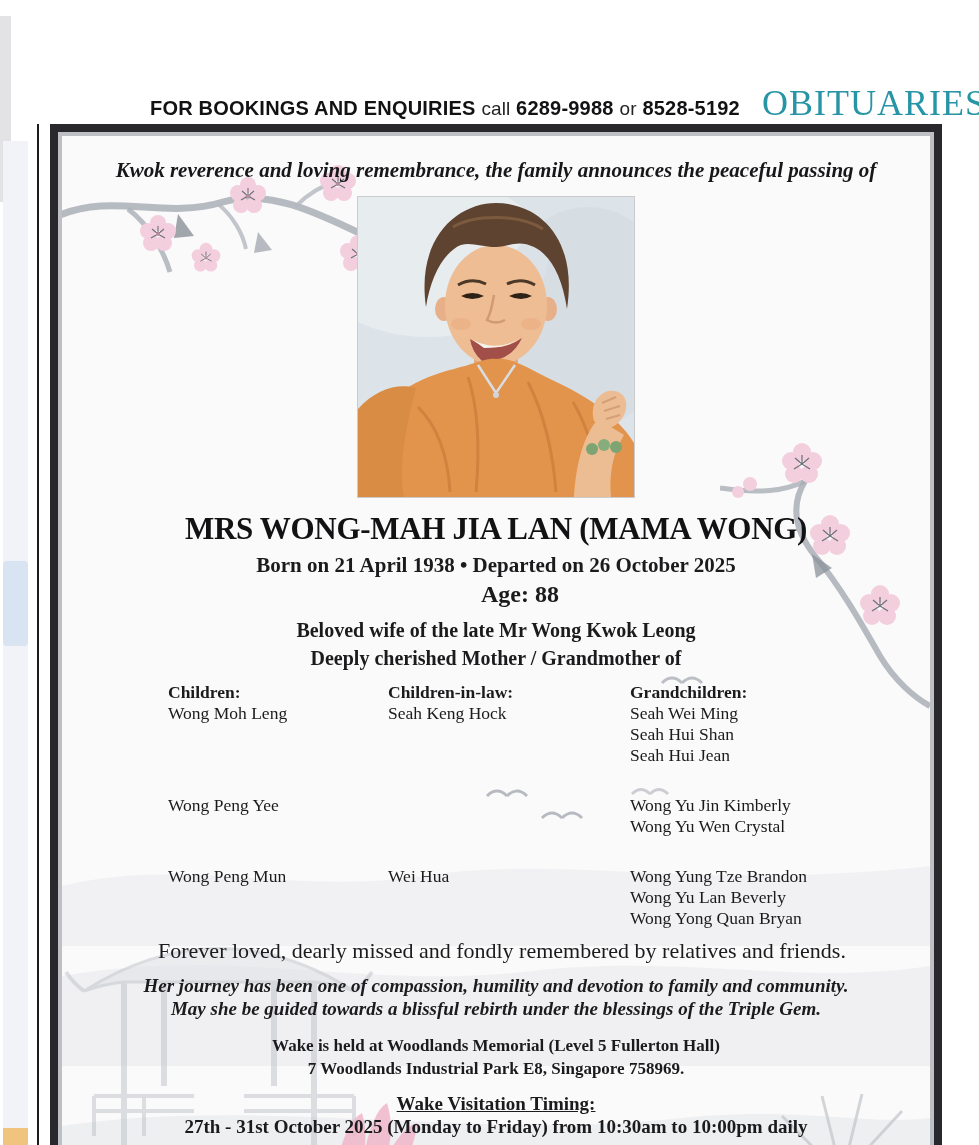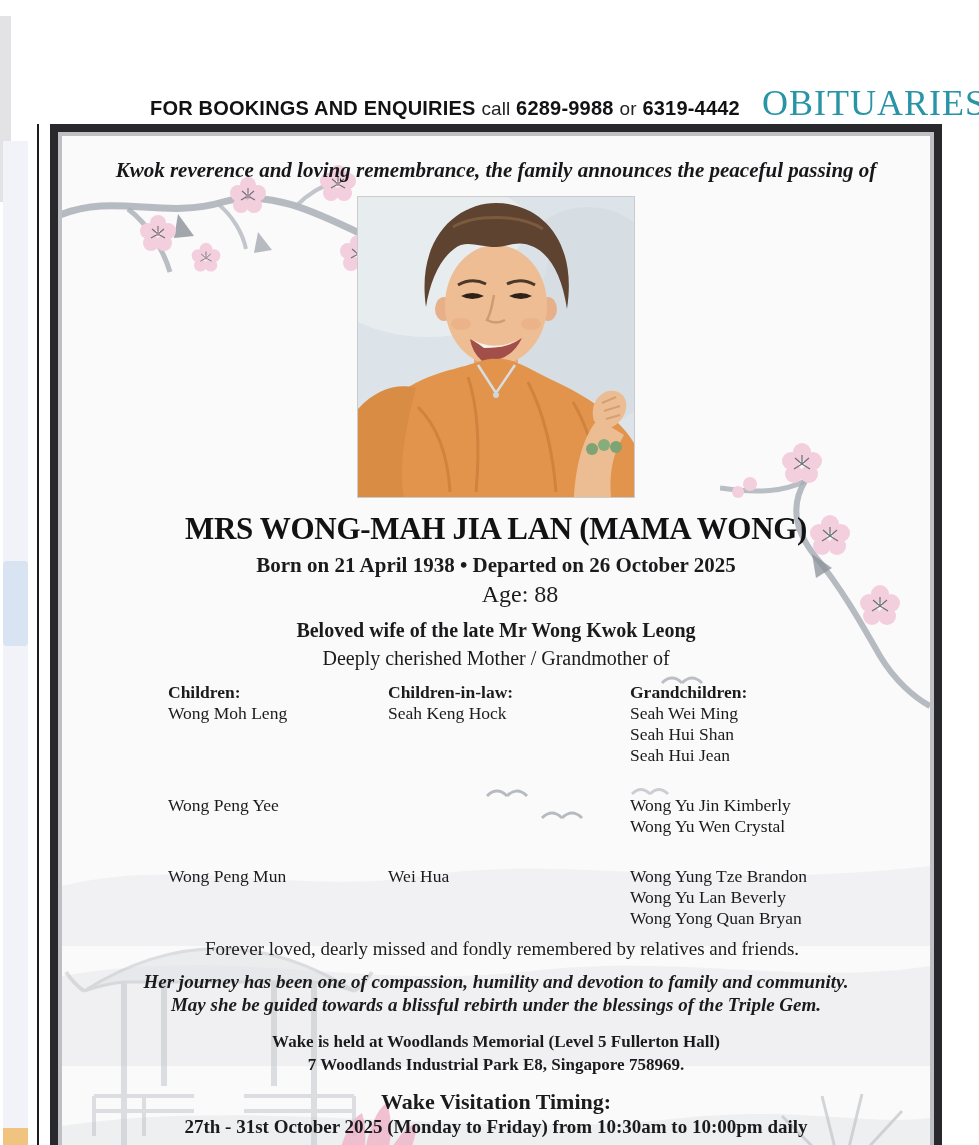--- a/index.html
+++ b/index.html
@@ -30,53 +30,53 @@
   .content{position:relative;z-index:2;text-align:center;}
 
   .decor{position:absolute;z-index:1;}
 
   .intro-line{margin-top:22px;font-size:21px;font-weight:bold;font-style:italic;color:#17171a;}
 
   .photo-wrap{width:276px;height:300px;margin:13px auto 0 auto;border:1px solid #cbcbcd;box-sizing:content-box;}
 
   .name-line{margin-top:13px;font-size:31px;font-weight:bold;letter-spacing:-.3px;color:#121214;}
   .dates-line{margin-top:6px;font-size:21px;font-weight:bold;}
-  .age-line{margin-top:3px;font-size:24px;font-weight:normal;padding-left:48px;}
+  .age-line{margin-top:3px;font-size:24px;font-weight:bold;padding-left:48px;}
   .wife-line{margin-top:11px;font-size:20px;font-weight:bold;}
-  .cherished-line{margin-top:5px;font-size:20px;font-weight:normal;}
+  .cherished-line{margin-top:5px;font-size:20px;font-weight:bold;}
 
   .family-grid{display:grid;grid-template-columns:220px 242px 1fr;width:700px;margin:12px 0 0 106px;
                text-align:left;font-size:17.5px;line-height:21px;}
   .fam-h{font-weight:bold;}
   .rgap{padding-top:29px;}
   .fam-cell div{line-height:21px;}
 
-  .remember-line{margin-top:9px;font-size:19px;padding-left:12px;}
+  .remember-line{margin-top:9px;font-size:22px;padding-left:12px;}
   .blessing{margin-top:10px;font-size:19px;font-weight:bold;font-style:italic;line-height:23px;}
   .wake-block{margin-top:14px;font-size:17px;font-weight:bold;line-height:23px;}
-  .visit-title{margin-top:13px;font-size:22px;font-weight:bold;}
+  .visit-title{margin-top:13px;font-size:19px;font-weight:bold;text-decoration:underline;}
   .visit-detail{margin-top:1px;font-size:19px;font-weight:bold;}
 </style>
 </head>
 <body>
 
 <div class="page-frame">
 
   <div class="edge-strip-top"></div>
   <div class="edge-strip-long"></div>
   <div class="edge-blue"></div>
   <div class="edge-orange"></div>
   <div class="col-rule"></div>
 
   <div class="top-header">
     <span class="hdr-bold">FOR BOOKINGS AND ENQUIRIES</span>
     <span class="hdr-reg">call</span>
     <span class="hdr-bold">6289-9988</span>
     <span class="hdr-reg">or</span>
-    <span class="hdr-bold">6319-4442</span>
+    <span class="hdr-bold">8528-5192</span>
     <span class="hdr-obits">OBITUARIES</span>
     <span class="hdr-pipe">|</span>
 
   </div>
 
   <div class="obit-outer">
     <div class="obit-inner">
 
       <svg class="decor" style="left:-4px;top:18px;" width="320" height="150" viewBox="0 0 320 150">
         <defs>

